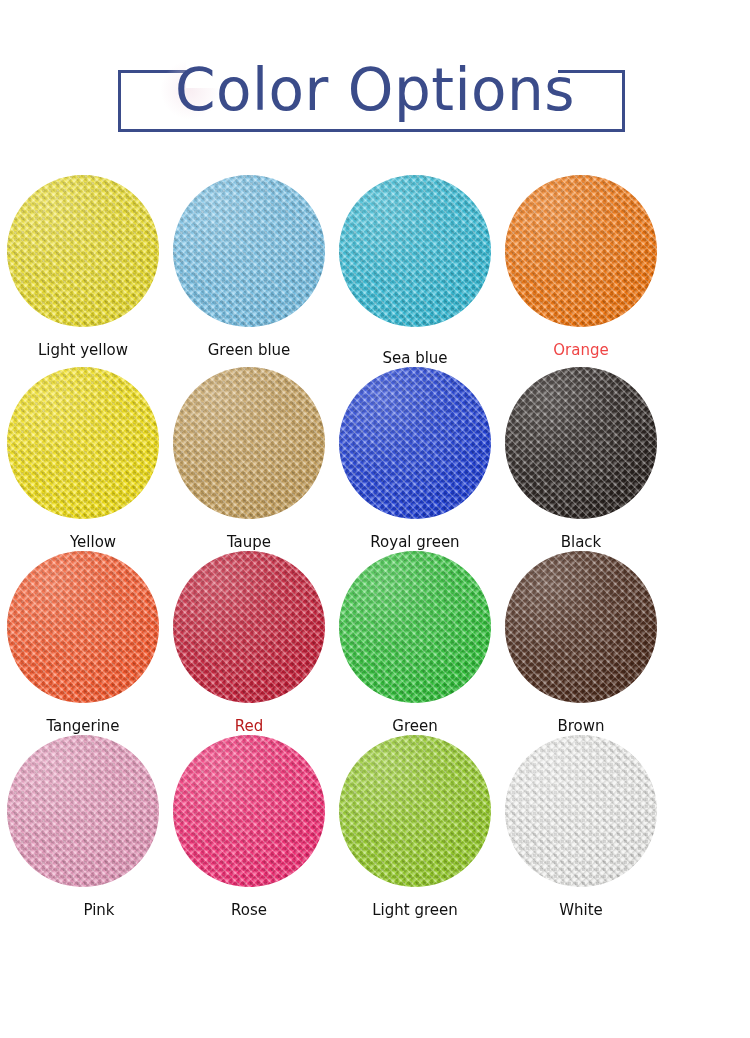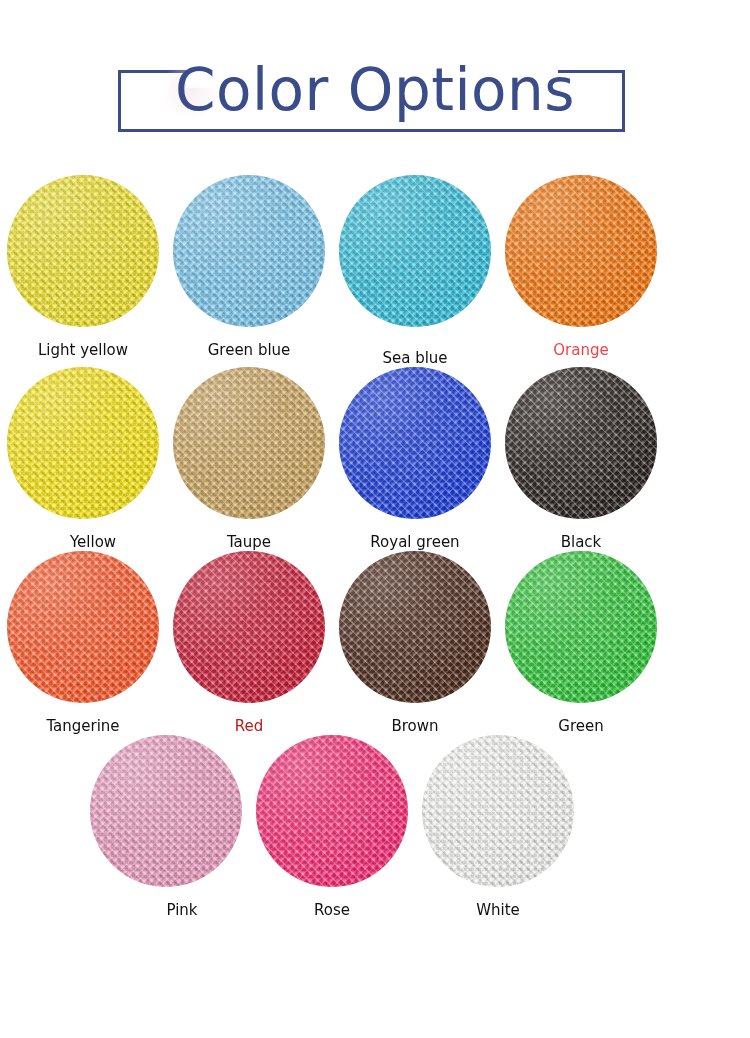--- a/index.html
+++ b/index.html
@@ -240,36 +240,36 @@
       <div class="cell">
         <div class="swatch" style="background-color: rgb(201, 32, 58);">
           <div class="weave w1"></div>
           <div class="weave w2"></div>
           <div class="weave w3"></div>
           <div class="weave shade"></div>
         </div>
         <div class="label" style="color: #b91c1c;">Red</div>
       </div>
       <div class="cell">
+        <div class="swatch" style="background-color: rgb(49, 195, 58);">
+          <div class="weave w1"></div>
+          <div class="weave w2"></div>
+          <div class="weave w3"></div>
+          <div class="weave shade"></div>
+        </div>
+        <div class="label" style="color: rgb(17, 17, 17);">Green</div>
+      </div>
+      <div class="cell">
         <div class="swatch" style="background-color: rgb(79, 45, 30);">
           <div class="weave w1"></div>
           <div class="weave w2"></div>
           <div class="weave w3"></div>
           <div class="weave shade"></div>
         </div>
         <div class="label" style="color: rgb(17, 17, 17);">Brown</div>
-      </div>
-      <div class="cell">
-        <div class="swatch" style="background-color: rgb(49, 195, 58);">
-          <div class="weave w1"></div>
-          <div class="weave w2"></div>
-          <div class="weave w3"></div>
-          <div class="weave shade"></div>
-        </div>
-        <div class="label" style="color: rgb(17, 17, 17);">Green</div>
       </div>
     </div>
     <div class="row">
       <div class="cell">
         <div class="swatch" style="background-color: rgb(232, 156, 190);">
           <div class="weave w1"></div>
           <div class="weave w2"></div>
           <div class="weave w3"></div>
           <div class="weave shade"></div>
         </div>
@@ -278,20 +278,29 @@
       <div class="cell">
         <div class="swatch" style="background-color: rgb(247, 46, 118);">
           <div class="weave w1"></div>
           <div class="weave w2"></div>
           <div class="weave w3"></div>
           <div class="weave shade"></div>
         </div>
         <div class="label" style="color: rgb(17, 17, 17);">Rose</div>
       </div>
       <div class="cell">
+        <div class="swatch" style="background-color: rgb(149, 205, 40);">
+          <div class="weave w1"></div>
+          <div class="weave w2"></div>
+          <div class="weave w3"></div>
+          <div class="weave shade"></div>
+        </div>
+        <div class="label" style="color: rgb(17, 17, 17);">Light green</div>
+      </div>
+      <div class="cell">
         <div class="swatch" style="background-color: rgb(240, 240, 238);">
           <div class="weave w1"></div>
           <div class="weave w2"></div>
           <div class="weave w3"></div>
           <div class="weave shade"></div>
         </div>
         <div class="label" style="color: rgb(17, 17, 17);">White</div>
       </div>
     </div>
   </div>

